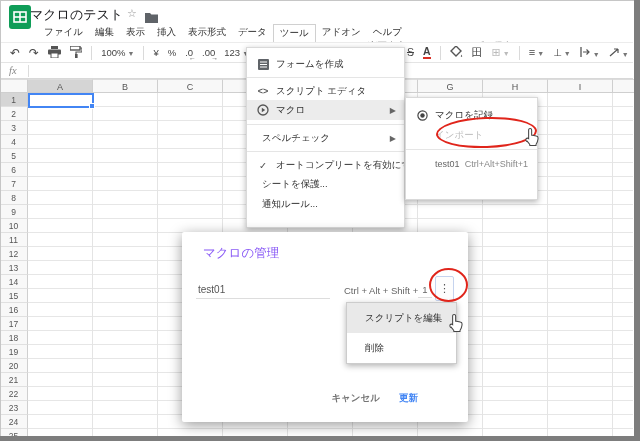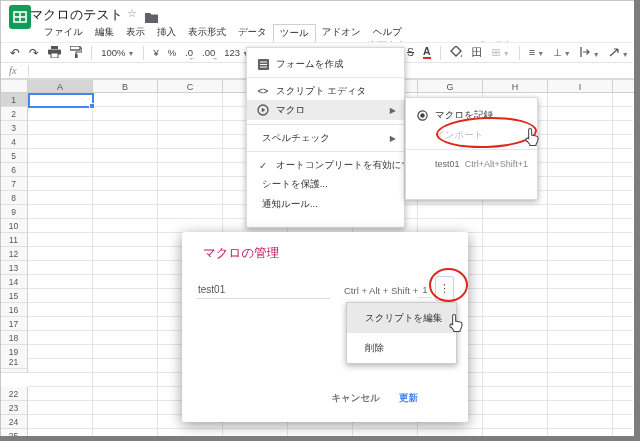--- a/index.html
+++ b/index.html
@@ -66,21 +66,21 @@
   .msep{height:1px;background:#e5e5e5;margin:4px 0;}
   .sub-menu .item{height:20px;padding-left:10px;}
   .sub-menu .item .ic{width:13px;flex:0 0 13px;}
   .sub-menu .item.hl{height:24px;}
   .shortcut{position:absolute;right:9px;font-size:9px;color:#888;}
   .latin{font-size:9px;color:#666;}
 
   
   .dialog{position:absolute;left:182px;top:232px;width:286px;height:190px;background:#fff;border-radius:2px;
           box-shadow:0 3px 14px rgba(0,0,0,.4);z-index:12;}
-  .dlg-title{position:absolute;left:21px;top:13px;font-size:12.5px;color:#be185d;}
+  .dlg-title{position:absolute;left:21px;top:13px;font-size:12.5px;color:#8b5cf6;}
   .dlg-name{position:absolute;left:14px;top:48px;width:134px;height:19px;border-bottom:1px solid #ddd;font-size:10px;color:#555;padding-left:2px;line-height:19px;}
   .dlg-sc{position:absolute;left:162px;top:53px;font-size:9.5px;color:#666;white-space:nowrap;}
   .dlg-key{position:absolute;left:236px;top:50px;width:14px;text-align:center;font-size:9.5px;color:#666;border-bottom:1px solid #ddd;line-height:15px;}
   .kebab{position:absolute;left:253px;top:44px;width:19px;height:25px;border:1px solid #c5d3ee;border-radius:2px;background:#fdfdfd;
          font-size:11px;color:#555;text-align:center;line-height:23px;letter-spacing:0;}
   .dlg-actions{position:absolute;right:50px;top:160px;display:flex;gap:19px;font-size:9.5px;font-weight:bold;}
   .btn-cancel{color:#757575;}
   .btn-update{color:#4285f4;}
   .ctx-menu{position:absolute;left:346px;top:302px;width:111px;background:#fff;border:1px solid #ccc;box-shadow:0 2px 6px rgba(0,0,0,.3);z-index:13;}
   .ctx-item{height:30px;line-height:30px;padding-left:18px;font-size:9.5px;color:#333;white-space:nowrap;overflow:hidden;}
@@ -204,21 +204,21 @@
       <div class="rh" style="top: 233px;">11</div>
       <div class="rh" style="top: 247px;">12</div>
       <div class="rh" style="top: 261px;">13</div>
       <div class="rh" style="top: 275px;">14</div>
       <div class="rh" style="top: 289px;">15</div>
       <div class="rh" style="top: 303px;">16</div>
       <div class="rh" style="top: 317px;">17</div>
       <div class="rh" style="top: 331px;">18</div>
       <div class="rh" style="top: 345px;">19</div>
       <div class="rh" style="top: 359px;">20</div>
-      <div class="rh" style="top: 355px;">21</div>
+      <div class="rh" style="top: 373px;">21</div>
       <div class="rh" style="top: 387px;">22</div>
       <div class="rh" style="top: 401px;">23</div>
       <div class="rh" style="top: 415px;">24</div>
       <div class="rh" style="top: 429px;">25</div>
     </div>
   <div class="cellsel"></div>
   <div class="handle"></div>
 
   <div class="menu tools-menu">
     <div class="item">

